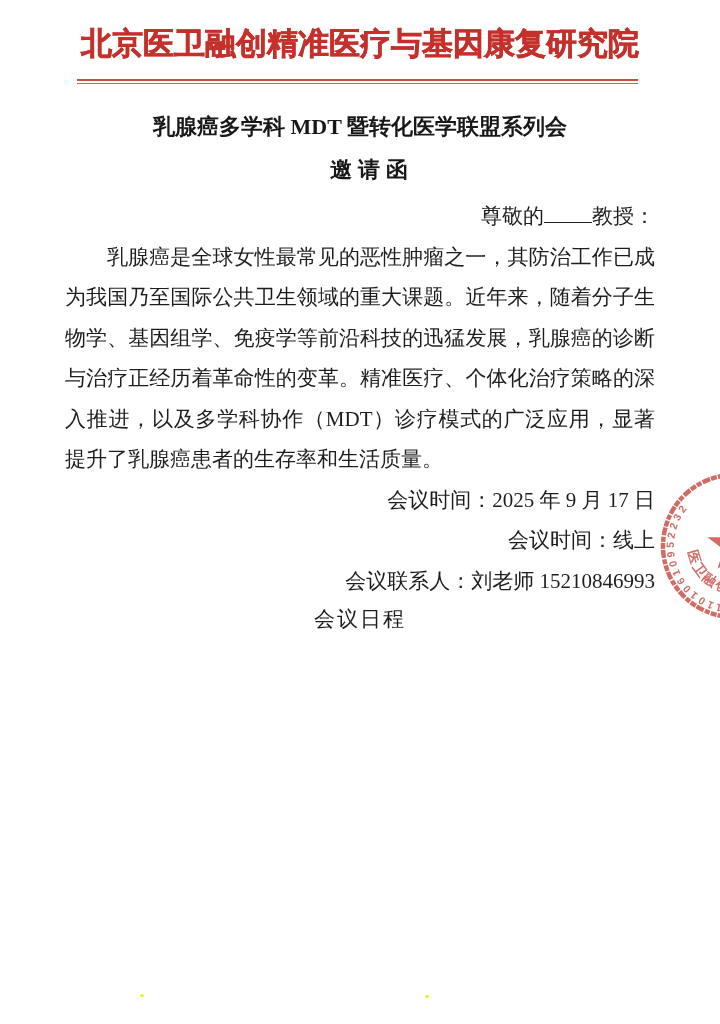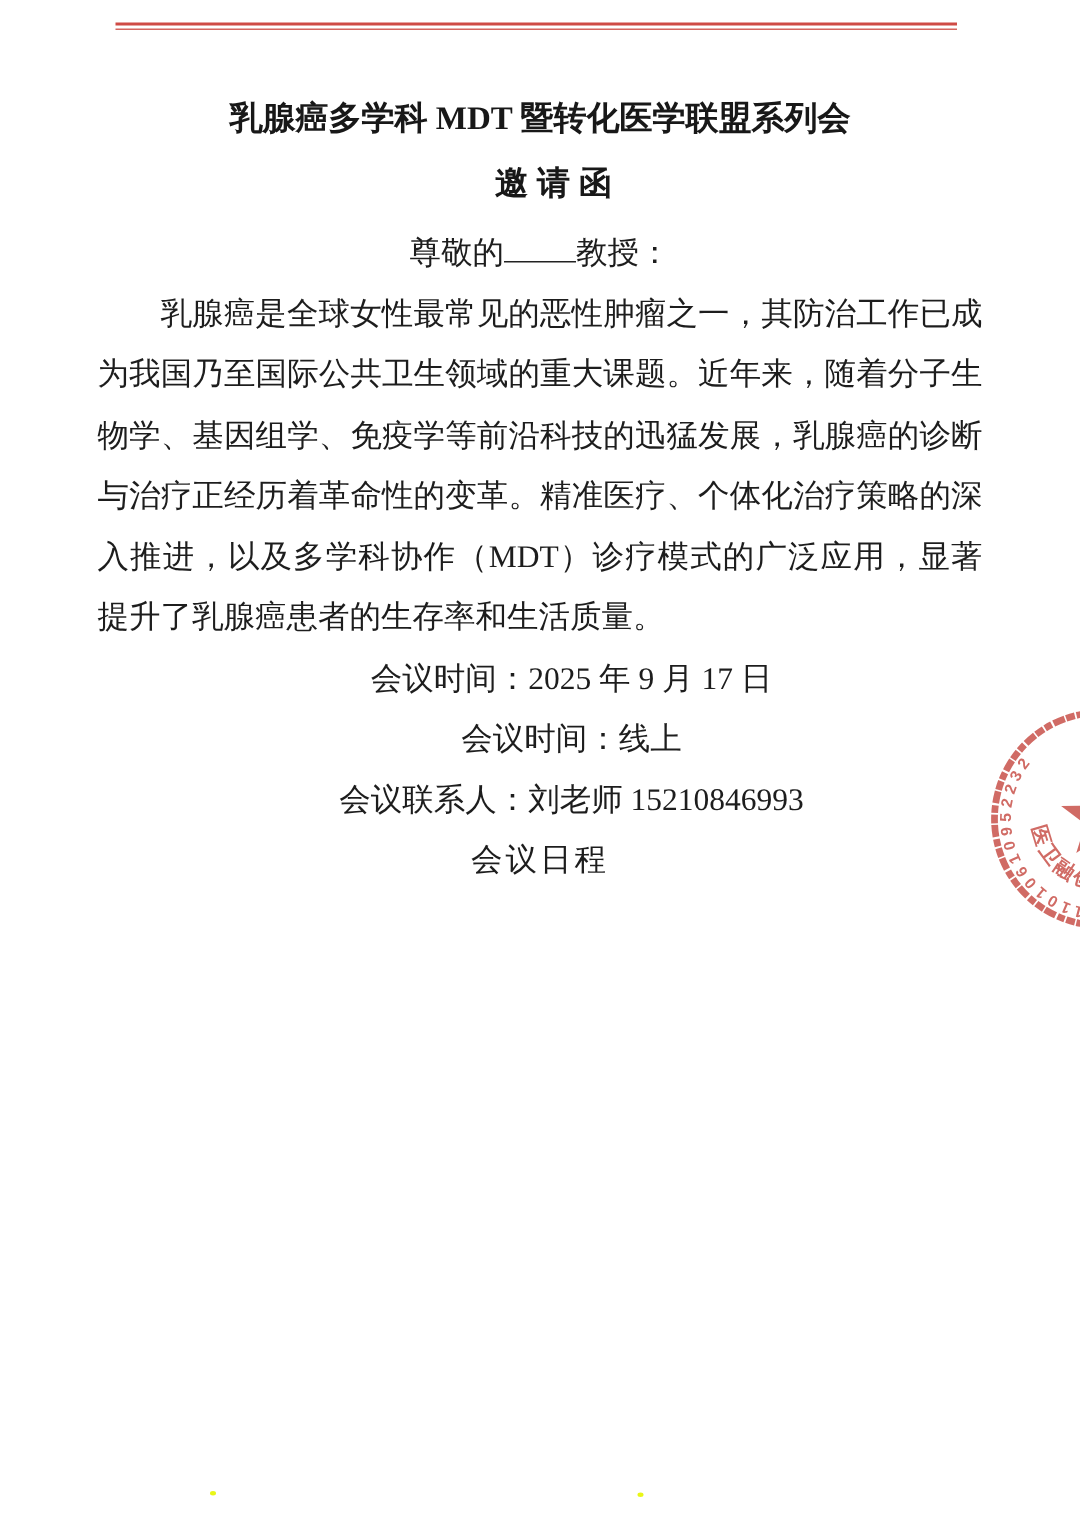--- a/index.html
+++ b/index.html
@@ -32,21 +32,21 @@
   .header-rule {
     margin: 15px 0 0 77px;
     width: 561px;
     height: 2px;
     border-top: 2.5px solid #cf4b45;
     border-bottom: 1.5px solid #d4655e;
   }
 
   
   .doc-title {
-    margin-top: 44px;
+    margin-top: 28px;
     text-align: center;
     font-size: 22px;
     font-weight: 700;
     line-height: 30px;
     color: #181818;
   }
   .doc-subtitle {
     margin-top: 13px;
     text-align: center;
     font-size: 22px;
@@ -60,33 +60,34 @@
   
   .body {
     margin: 11px 65px 0 65px;
     width: 590px;
     font-size: 21px;
     line-height: 40.5px;
     text-align: justify;
     color: #1d1d1d;
   }
   .body p { margin: 0; }
-  .salutation { text-align: center; }
+  .salutation { text-align: right; }
   .blank-line {
     display: inline-block;
     width: 48px;
     height: 2px;
     border-bottom: 1.6px solid #222;
     vertical-align: baseline;
   }
   .para { text-indent: 2em; }
-  .detail { text-indent: 2em; text-align: center; }
+  .detail { text-indent: 2em; text-align: right; }
   .agenda-heading {
     text-align: center;
     letter-spacing: 2px;
+    font-family: Liberation Mono, monospace;
   }
 
   
   .seal {
     position: absolute;
     left: 634px;
     top: 446px;
     width: 200px;
     height: 200px;
     opacity: 0.78;
@@ -109,20 +110,21 @@
     opacity: 0.95;
   }
   .dot-a { left: 140px; top: 994px; }
   .dot-b { left: 425px; top: 995px; }
 </style>
 </head>
 <body>
 
 <div class="page">
 
+  <div class="letterhead">北京医卫融创精准医疗与基因康复研究院</div>
 
   <div class="header-rule"></div>
 
   <div class="doc-title">乳腺癌多学科 MDT 暨转化医学联盟系列会</div>
 
   <div class="doc-subtitle">邀请函</div>
 
   <div class="body">
 
     <p class="salutation"><span>尊敬的</span><span class="blank-line"></span><span>教授：</span></p>

